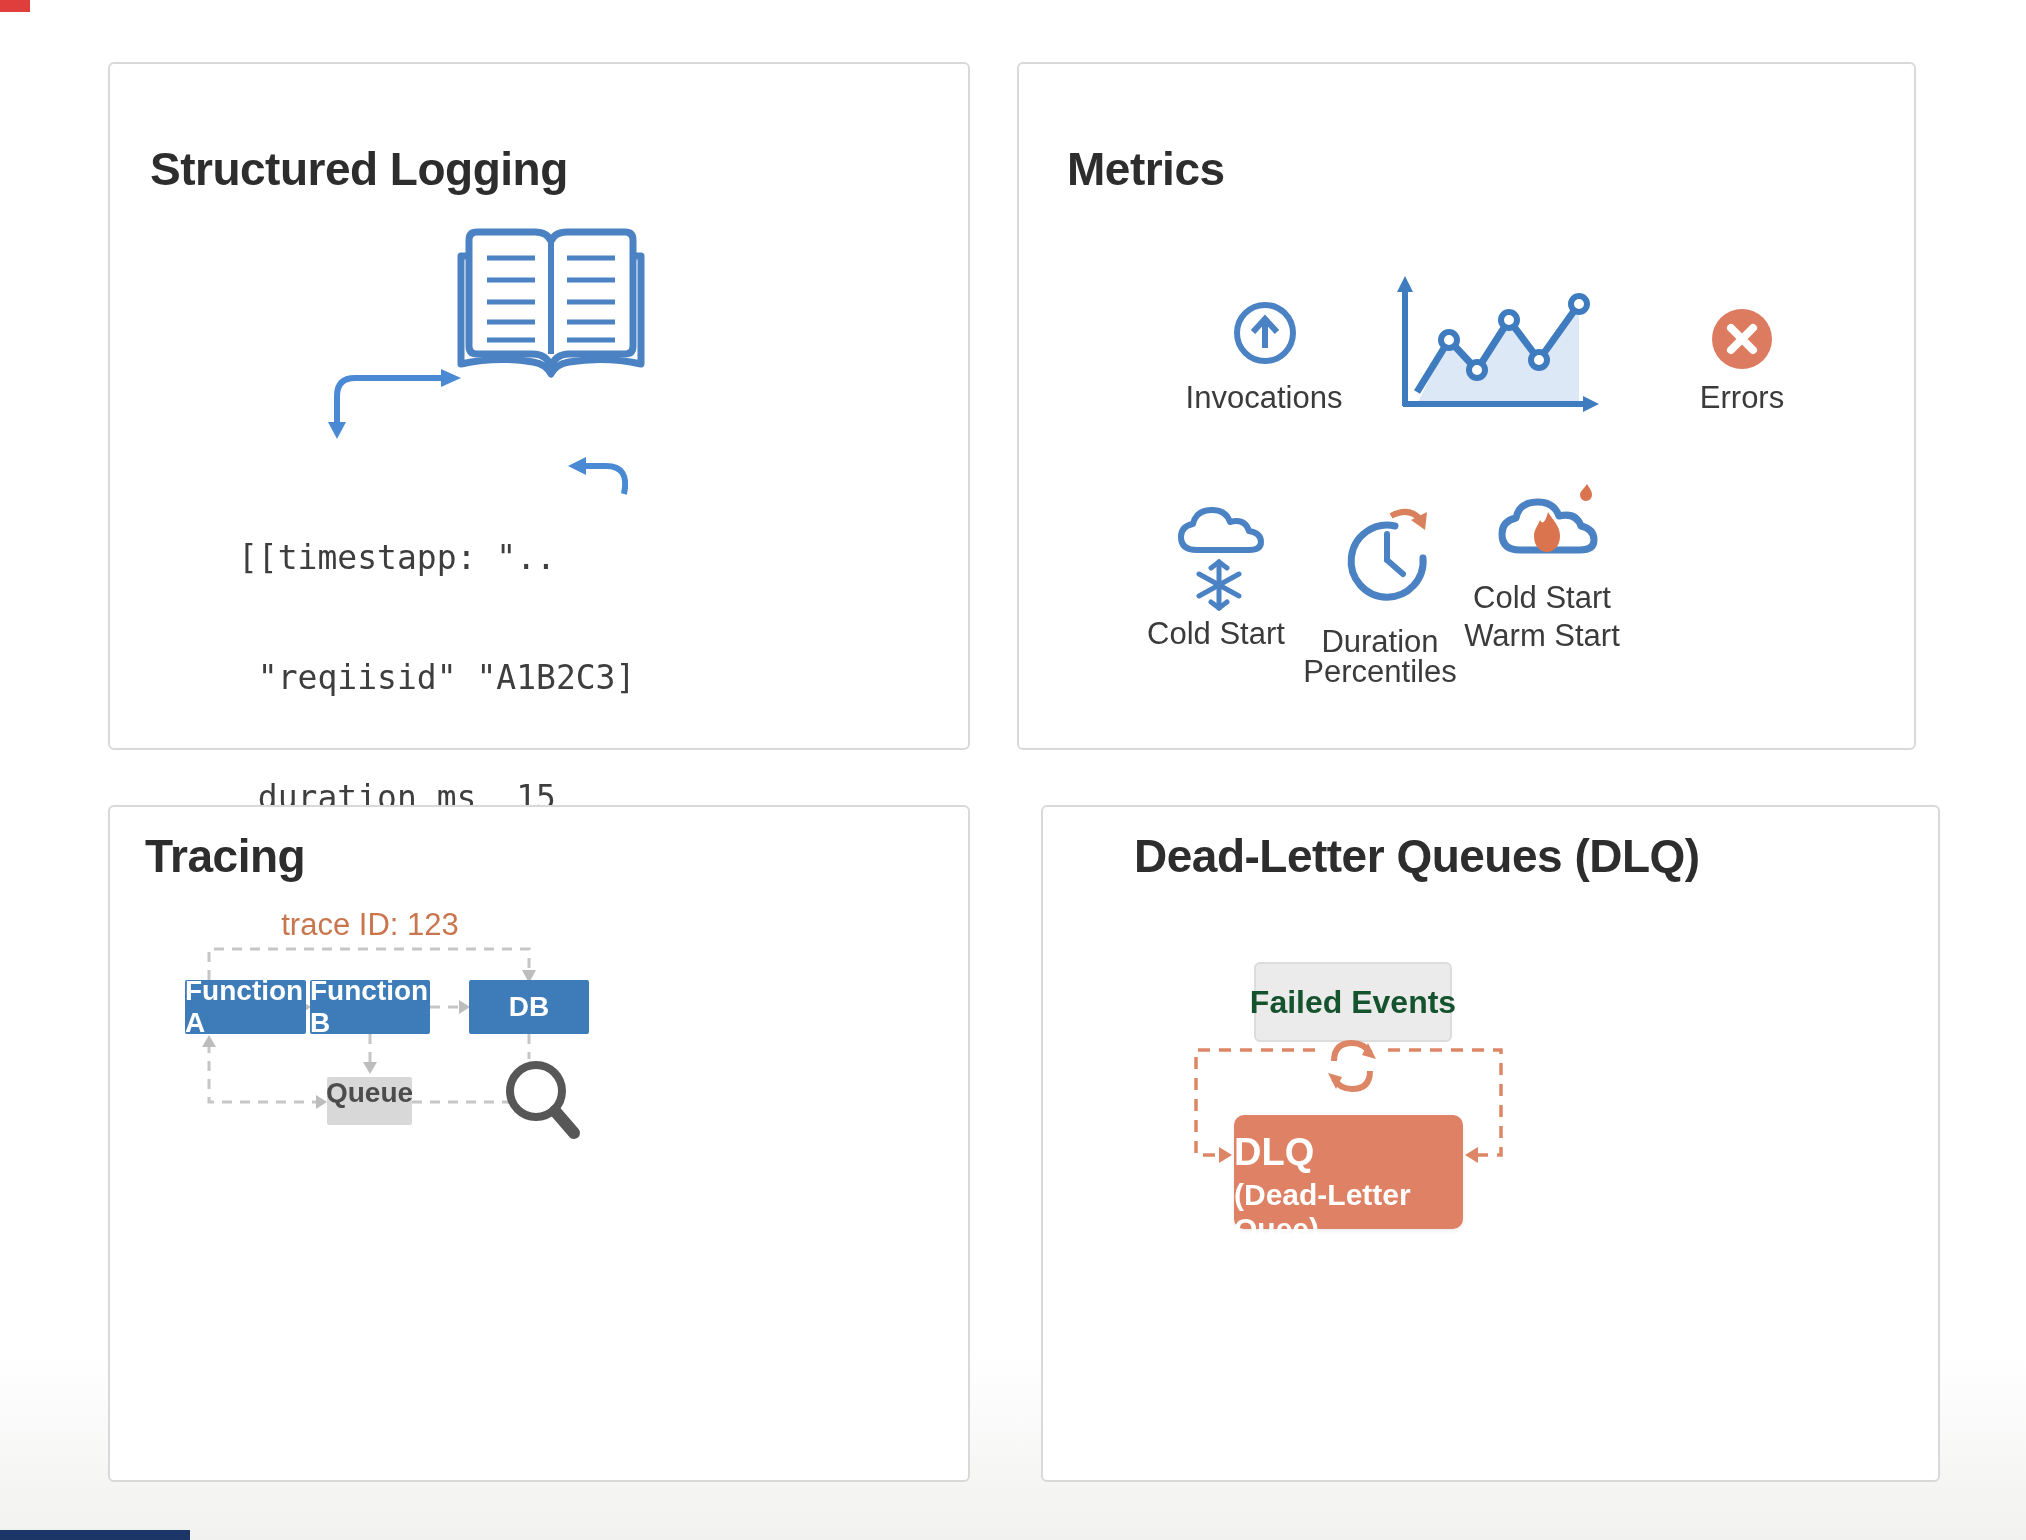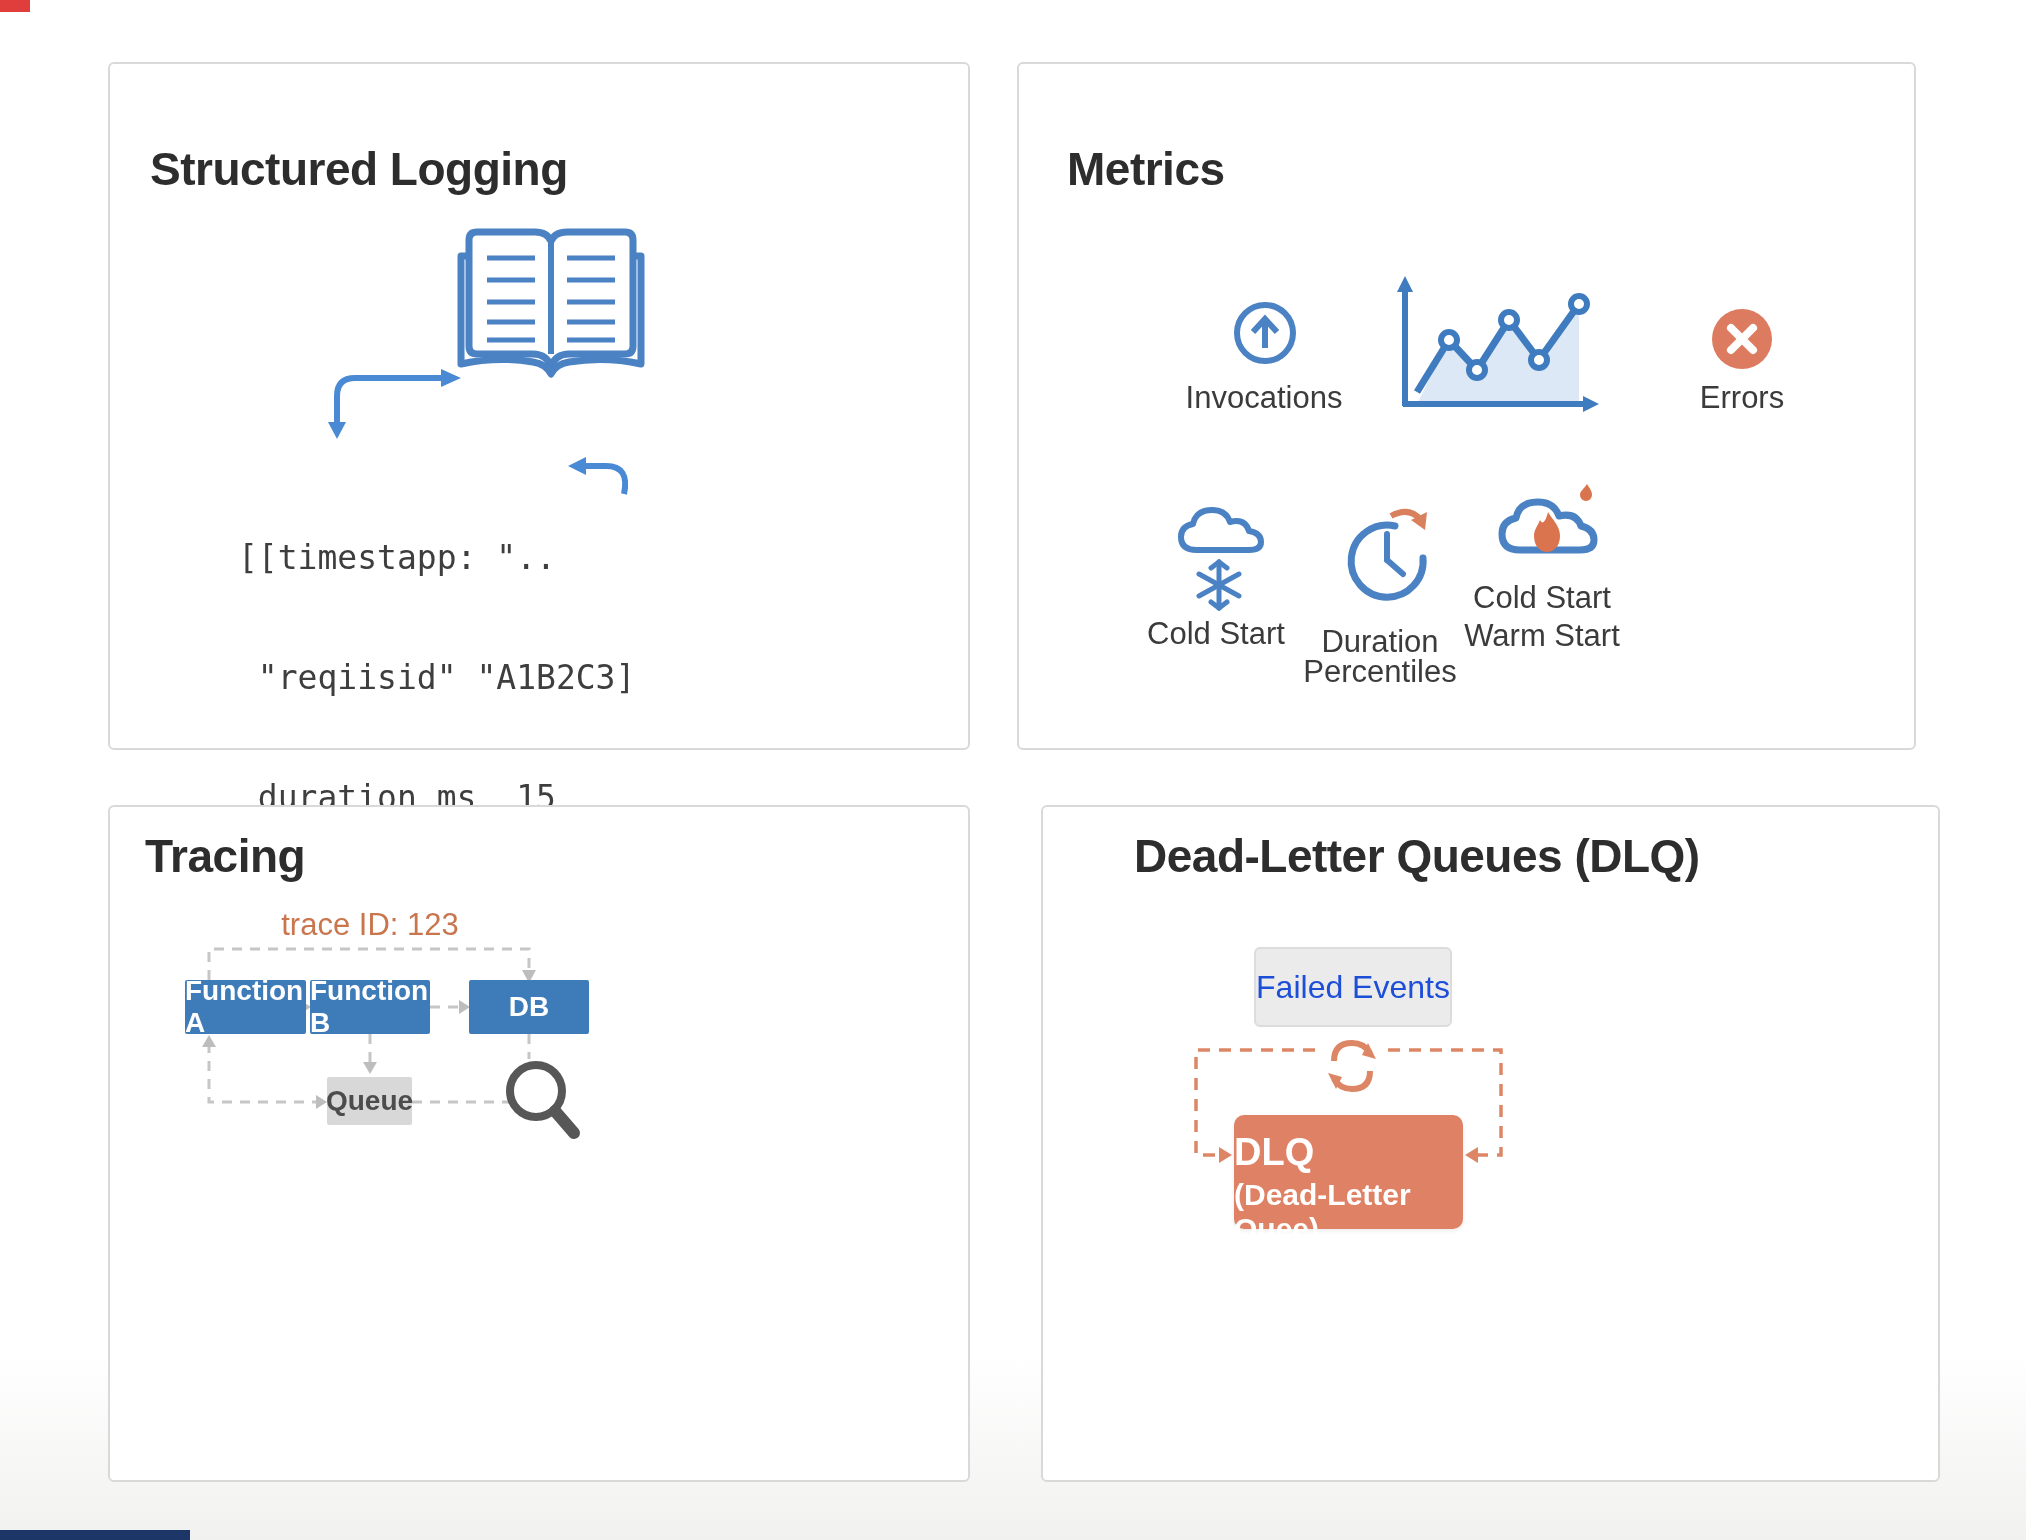--- a/index.html
+++ b/index.html
@@ -37,33 +37,33 @@
     transform:translateX(-50%);
   }
   
   .t-overlay,.d-overlay{position:absolute;left:0;top:0;width:100%;height:100%;}
   .t-box{
     position:absolute;background:#3d7cb8;color:#ffffff;font-weight:700;font-size:28px;
     display:flex;align-items:center;justify-content:center;border-radius:2px;
   }
   .t-queue{
     position:absolute;background:#d8d8d8;color:#4c4c4c;font-weight:700;font-size:28px;
-    display:flex;align-items:center;justify-content:center;border-radius:2px;
+    display:flex;align-items:flex-start;justify-content:center;border-radius:2px;
   }
   .trace-id{
     position:absolute;left:130px;top:100px;width:260px;text-align:center;
     color:#c9764e;font-size:31px;white-space:nowrap;
   }
   .magnifier-wrap{position:absolute;left:388px;top:242px;width:92px;height:96px;}
   
   .failed-box{
-    position:absolute;left:211px;top:140px;width:194px;height:76px;
+    position:absolute;left:211px;top:155px;width:194px;height:76px;
     background:#ebebeb;border:2px solid #dcdcdc;border-radius:6px;
     display:flex;align-items:center;justify-content:center;
-    color:#1d4ed8;font-weight:400;font-size:32px;white-space:nowrap;
+    color:#14532d;font-weight:700;font-size:32px;white-space:nowrap;
   }
   .dlq-box{
     position:absolute;left:191px;top:308px;width:229px;height:114px;
     background:#de8164;border-radius:10px;color:#ffffff;text-align:left;
     box-shadow:0 2px 4px rgba(0,0,0,0.08);
   }
   .dlq-box .l1{font-size:38px;font-weight:700;margin-top:16px;}
   .dlq-box .l2{font-size:30px;font-weight:700;margin-top:4px;}
   .refresh-wrap{position:absolute;left:283px;top:228px;width:52px;height:62px;}
   

